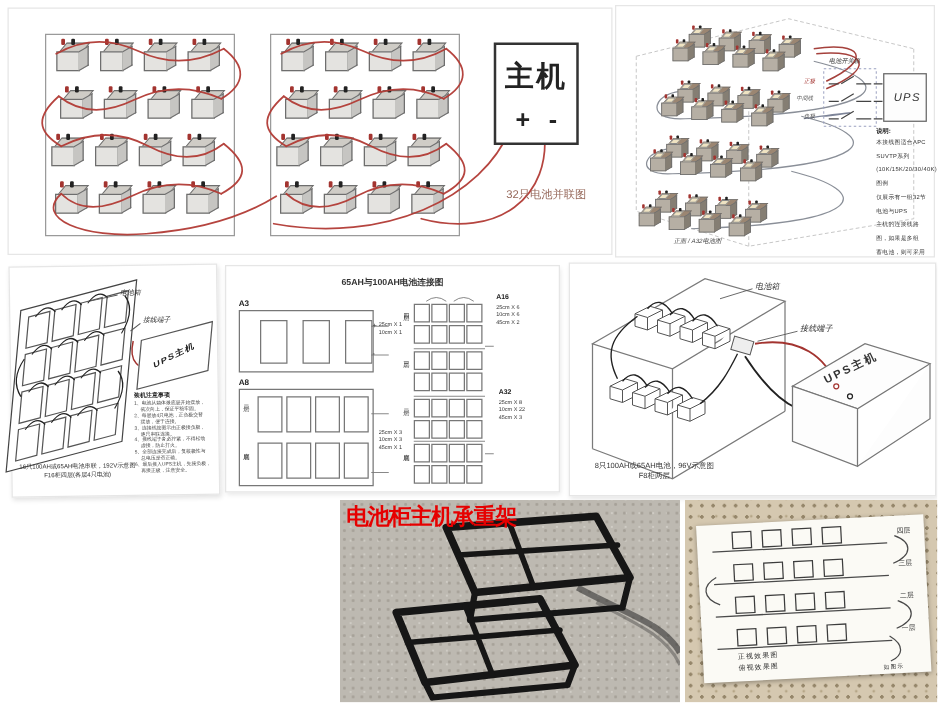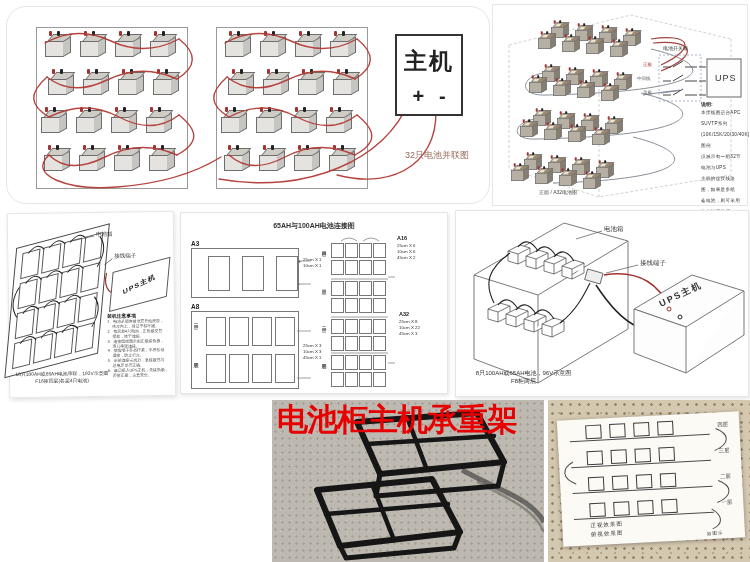--- a/index.html
+++ b/index.html
@@ -1,20 +1,20 @@
 <!DOCTYPE html>
 <html><head>
 <meta charset="utf-8">
 <style>
   html,body{margin:0;padding:0;background:#fff;}
   #page{position:relative;width:750px;height:562px;background:#fff;overflow:hidden;
         font-family:"Liberation Sans","DejaVu Sans",sans-serif;color:#222;}
   .panel{position:absolute;background:#fff;border:1px solid #e6e6e6;}
   .abs{position:absolute;left:0;top:0;}
-  .lbl{position:absolute;color:#333;white-space:nowrap;}
+  .lbl{position:absolute;color:#333;white-space:nowrap;font-style:italic;}
 
   
   .cube{position:absolute;width:26px;height:26px;transform-origin:top left;}
   .c-front{position:absolute;left:0;top:9px;width:17px;height:14px;background:#e4e3e0;border:1px solid #6e6e6e;}
   .c-side{position:absolute;left:18px;top:9px;width:7px;height:14px;background:#c6c5c2;border:1px solid #6e6e6e;border-left:none;transform:skewY(-30deg);transform-origin:left top;}
   .c-top{position:absolute;left:0;top:2px;width:17px;height:8px;background:#cfccc6;border:1px solid #6e6e6e;transform:skewX(-40deg);transform-origin:left bottom;}
   .t-r{position:absolute;left:4px;top:-1px;width:3px;height:5px;background:#a33430;border-radius:1px;}
   .t-k{position:absolute;left:12px;top:-1px;width:3px;height:5px;background:#222;border-radius:1px;}
   .brown .c-top{background:#9b8672;}
   .brown .c-front{background:#b6afa4;}
@@ -62,21 +62,21 @@
   .sq{position:absolute;border:1.3px solid #3c3c3c;background:transparent;}
   .skline{position:absolute;height:1px;background:#4a4a4a;}
   .sk-lab{position:absolute;font-size:5.5px;color:#333;}
   .sk-note{position:absolute;font-size:5.5px;color:#333;letter-spacing:1px;}
 </style>
 </head>
 <body>
 
 <div id="page">
 
-  <section class="panel" style="left:6px;top:6px;width:482px;height:196px;border-radius:20px;">
+  <section class="panel" style="left:6px;top:6px;width:482px;height:196px;">
     <div class="gridbox" id="grid1" style="left:29px;top:20px;width:150px;height:160px;">
         <div class="cube" style="left:8px;top:4px;transform:scale(1);">
           <div class="c-top"></div>
           <div class="c-front"></div>
           <div class="c-side"></div>
           <div class="t-r"></div>
           <div class="t-k"></div>
         </div>
         <div class="cube" style="left:43px;top:4px;transform:scale(1);">
           <div class="c-top"></div>
@@ -892,21 +892,21 @@
       <path d="M205,82 C240,100 262,110 272,132" stroke="rgba(40,40,40,0.35)" stroke-width="2.5" fill="none"></path>
       <g stroke="#161616" fill="none" stroke-linejoin="round" stroke-linecap="round">
         <path d="M85,22 L205,13 L232,62 L108,74 Z" stroke-width="6"></path>
         <path d="M135,17 L155,70 M95,44 L222,36" stroke-width="4.5"></path>
         <path d="M108,74 L104,96 M232,62 L226,86 M104,96 L226,86" stroke-width="5"></path>
         <path d="M45,90 L160,79 L188,132 L68,146 Z" stroke-width="6"></path>
         <path d="M100,84 L122,140 M54,114 L176,104" stroke-width="4.5"></path>
         <path d="M68,146 L74,158 M188,132 L182,148 M74,158 L182,148" stroke-width="5"></path>
       </g>
     </svg>
-    <div class="red-label" style="left:5px;top:4px;font-size:31px;">电池柜主机承重架</div>
+    <div class="red-label" style="left:5px;top:4px;font-size:18px;">电池柜主机承重架</div>
   </figure>
 
   <figure class="photo terrazzo" style="left:548px;top:400px;width:202px;height:162px;margin:0;">
     <div class="paper" id="sketch-paper">
       <svg class="abs" width="182" height="126">
         <g stroke="#4a4a4a" stroke-width="1" fill="none">
           <path d="M158,16 C172,22 172,32 156,38"></path>
           <path d="M14,42 C2,48 2,58 16,64"></path>
           <path d="M158,68 C172,74 172,84 156,90"></path>
           <path d="M150,96 C162,104 160,112 150,116"></path>

